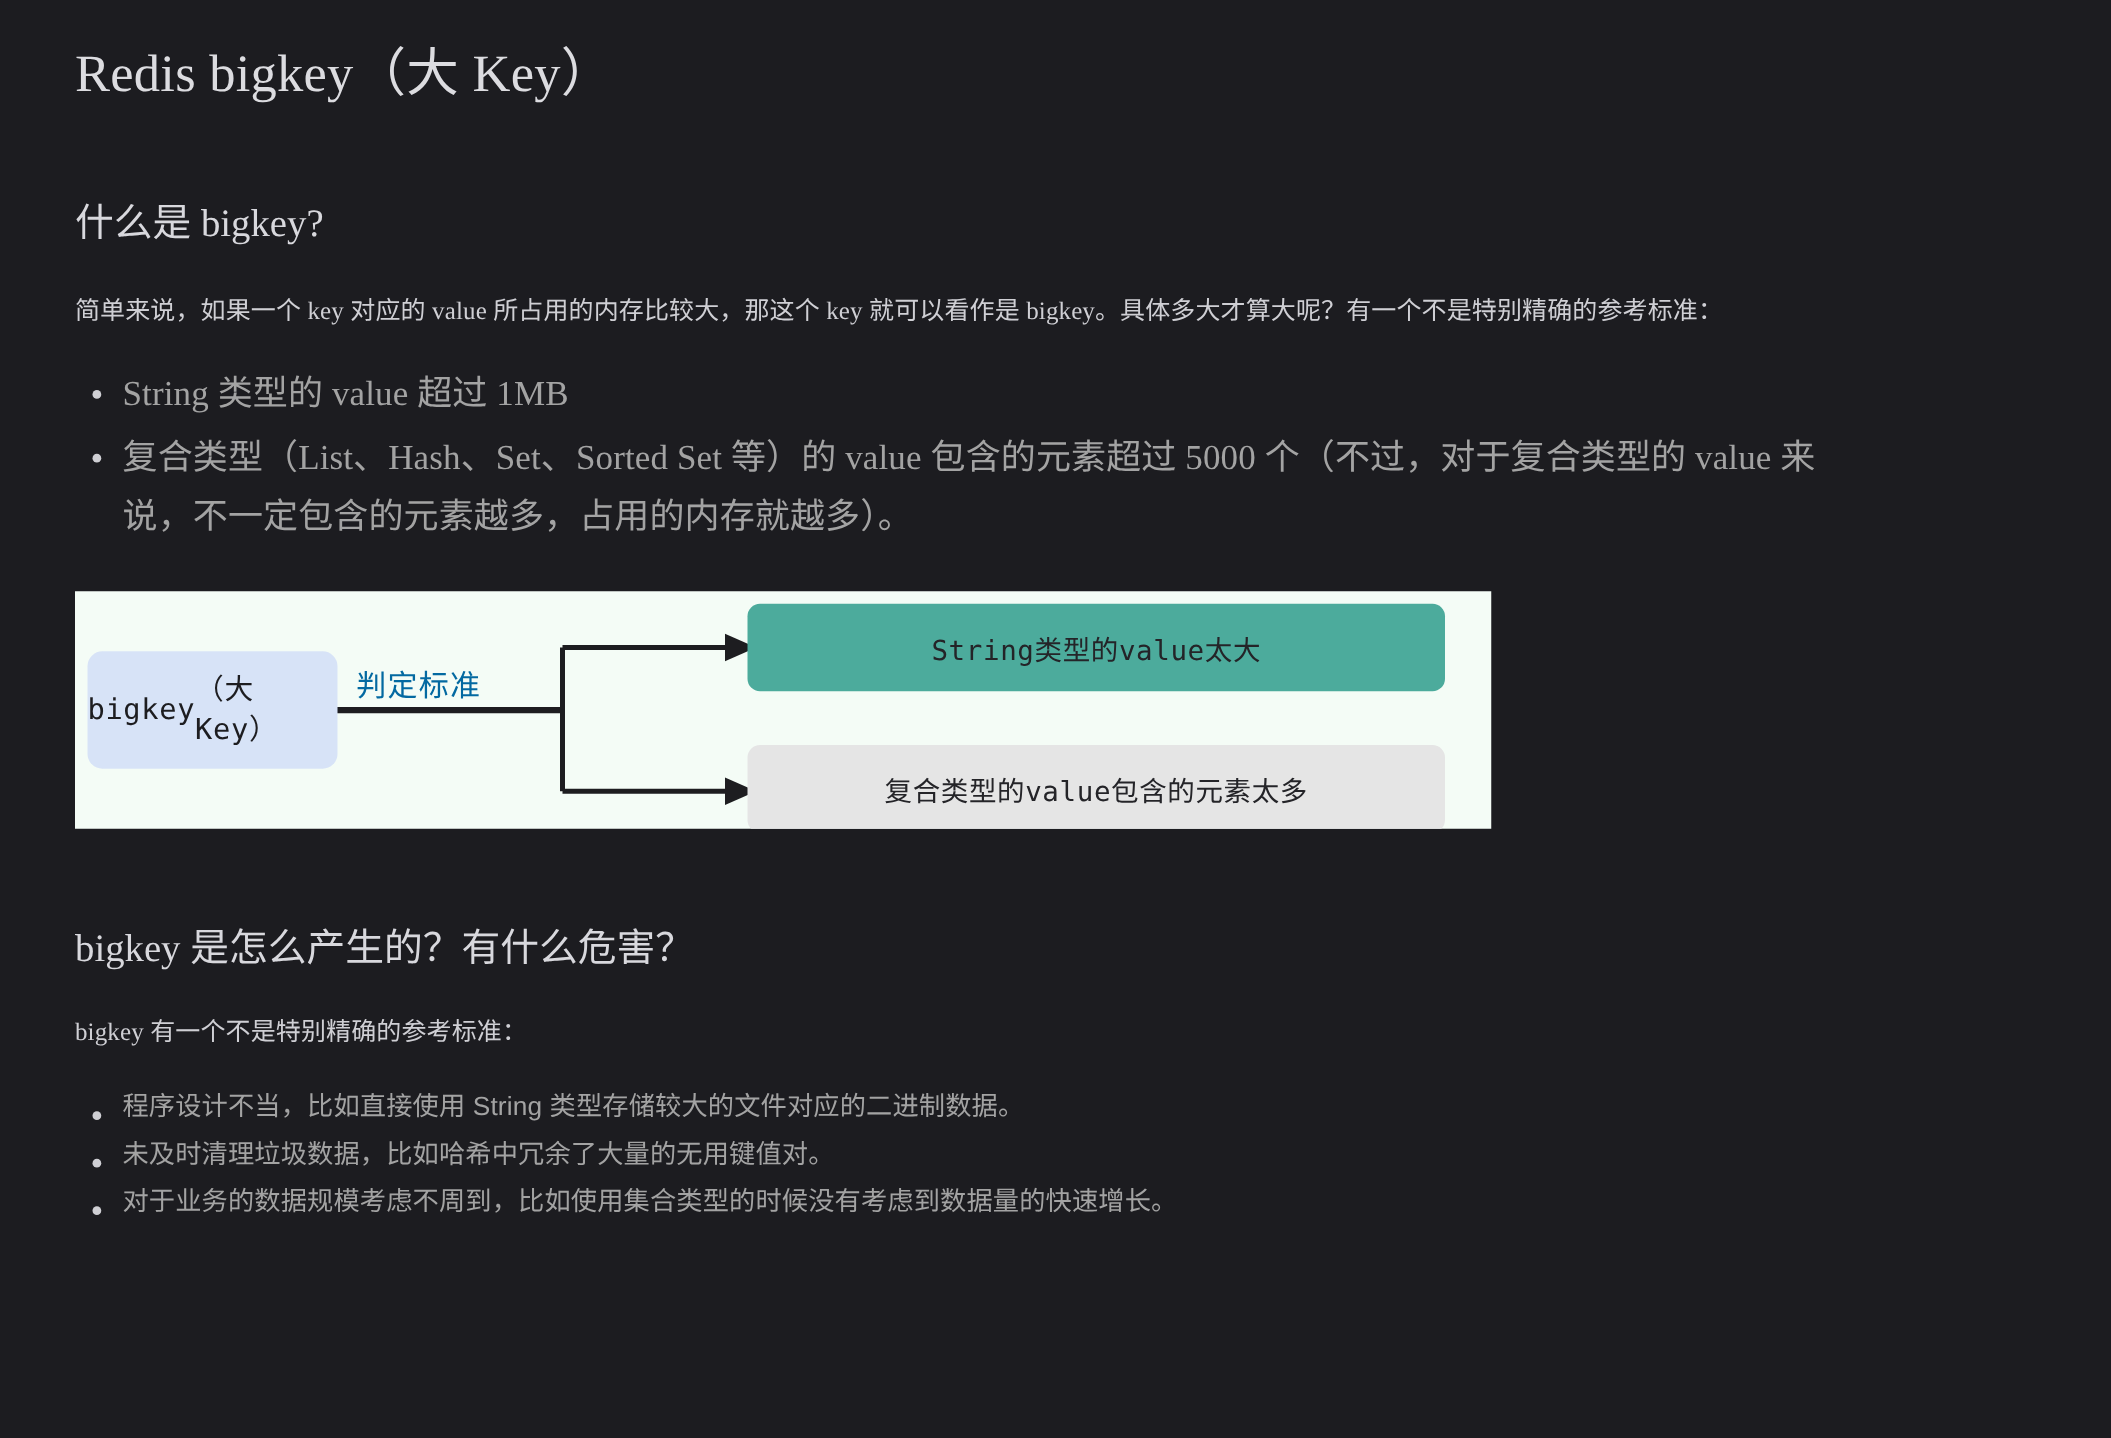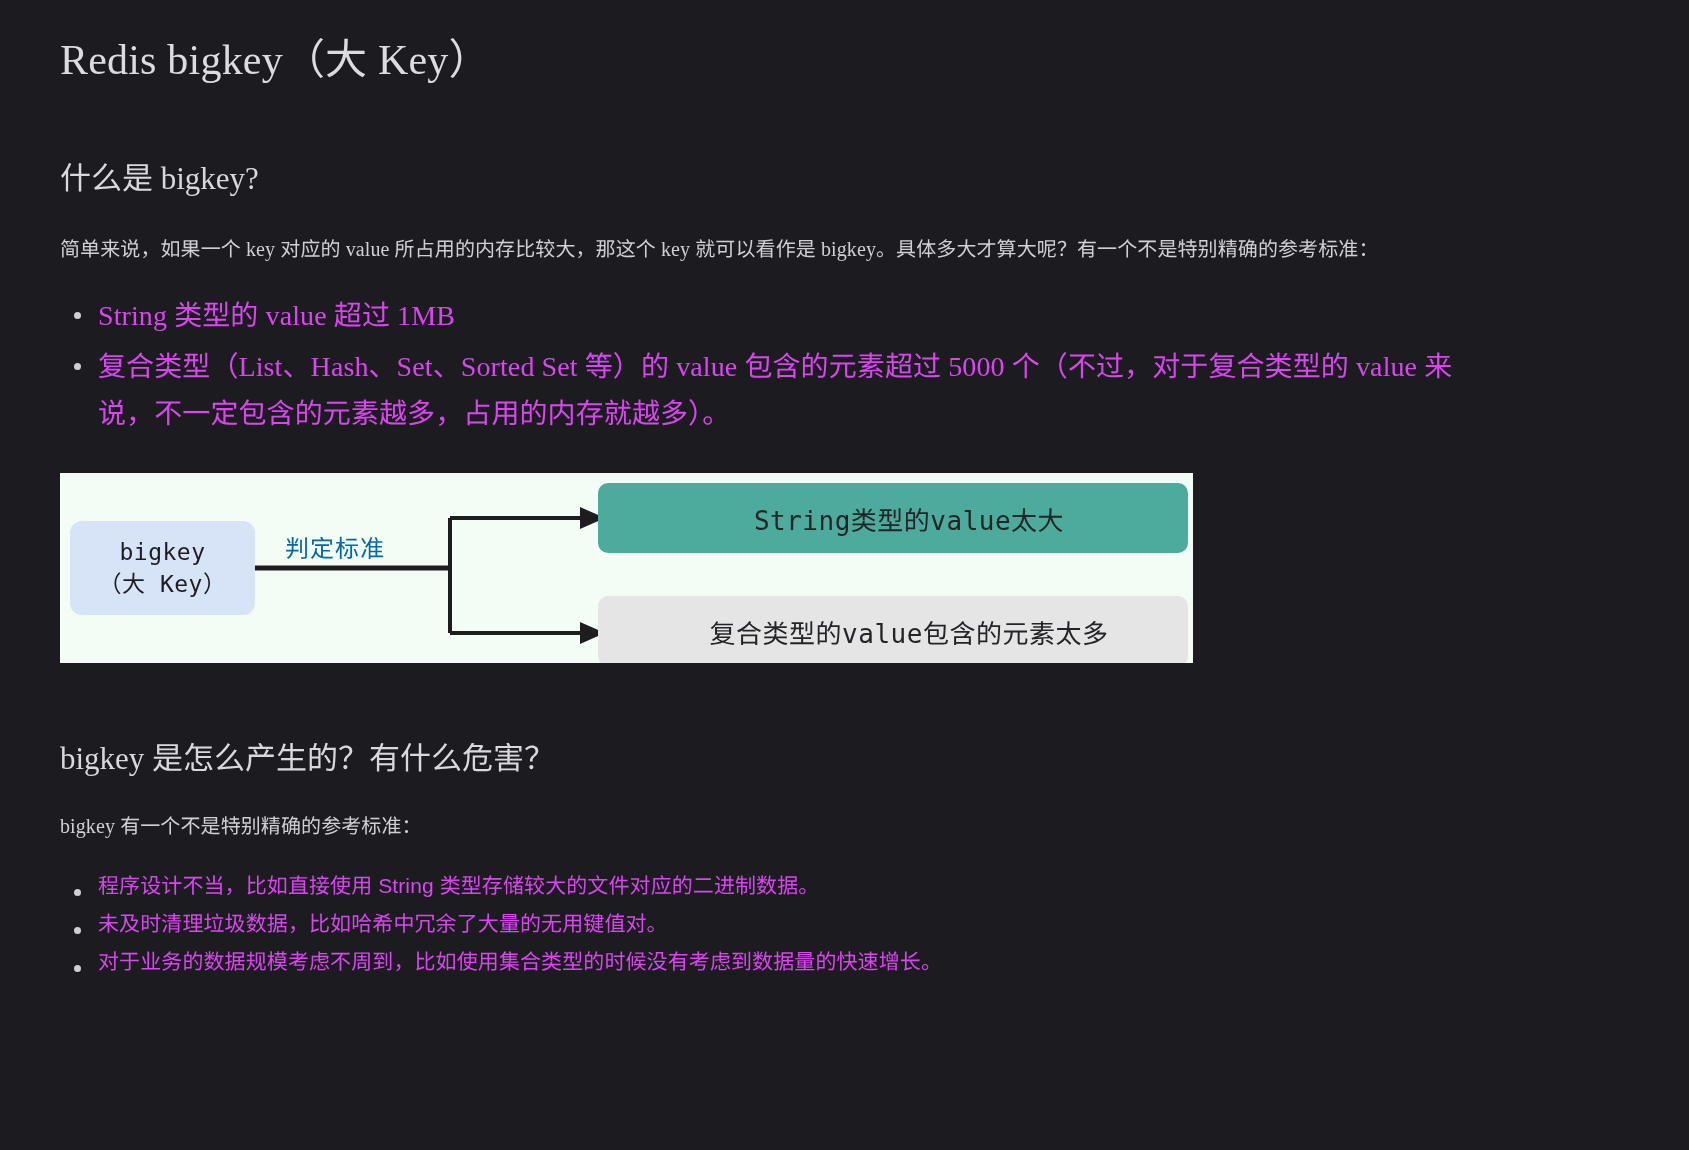--- a/index.html
+++ b/index.html
@@ -62,21 +62,21 @@
     list-style: none;
     margin: 26px 0 0 0;
     padding: 0;
     max-width: 1440px;
   }
   ul.bullets li {
     position: relative;
     font-family: "Liberation Serif", "DejaVu Serif", serif;
     font-size: 28px;
     line-height: 1.68;
-    color: #d946ef;
+    color: #a3a3a3;
     padding-left: 38px;
     margin-bottom: 4px;
     letter-spacing: 0.1px;
   }
   ul.bullets li::before {
     content: "";
     position: absolute;
     left: 14px;
     top: 20px;
     width: 7px;
@@ -96,26 +96,26 @@
     width: 1133px;
     height: 190px;
     background: #f4fcf6;
     position: relative;
     overflow: hidden;
   }
   .node-bigkey {
     position: absolute;
     left: 10px;
     top: 48px;
-    width: 185px;
+    width: 200px;
     height: 94px;
     background: #d7e3f7;
     border-radius: 12px;
     display: flex;
-    flex-direction: column;
+    flex-direction: row;
     align-items: center;
     justify-content: center;
     font-family: "DejaVu Sans Mono", "Liberation Mono", monospace;
     font-size: 23px;
     color: #1d1d20;
     line-height: 1.42;
     letter-spacing: 0.5px;
   }
   .edge-label {
     position: absolute;
@@ -136,24 +136,23 @@
   .box-teal, .box-green {
     position: absolute;
     left: 538px;
     width: 558px;
     height: 70px;
     border-radius: 10px;
     display: flex;
     align-items: center;
     justify-content: center;
     font-family: "DejaVu Sans Mono", "Liberation Mono", monospace;
-    font-size: 26px;
+    font-size: 22px;
     color: #242428;
     letter-spacing: 0.5px;
-    padding-left: 32px;
   }
   .box-teal {
     top: 10px;
     background: #4cab9c;
   }
   .box-green {
     top: 123px;
     background: #e5e5e5;
   }
 </style>

